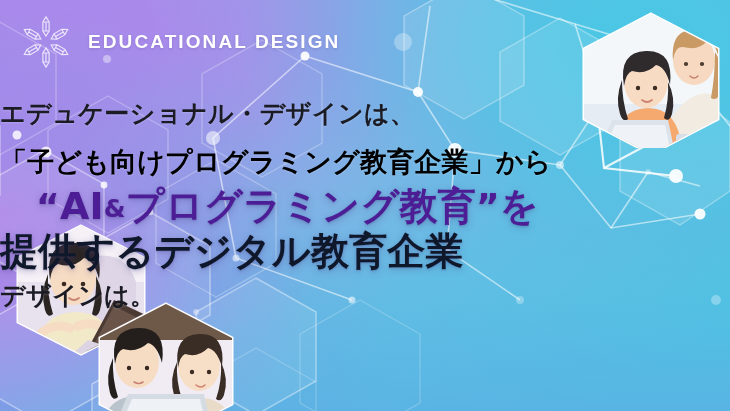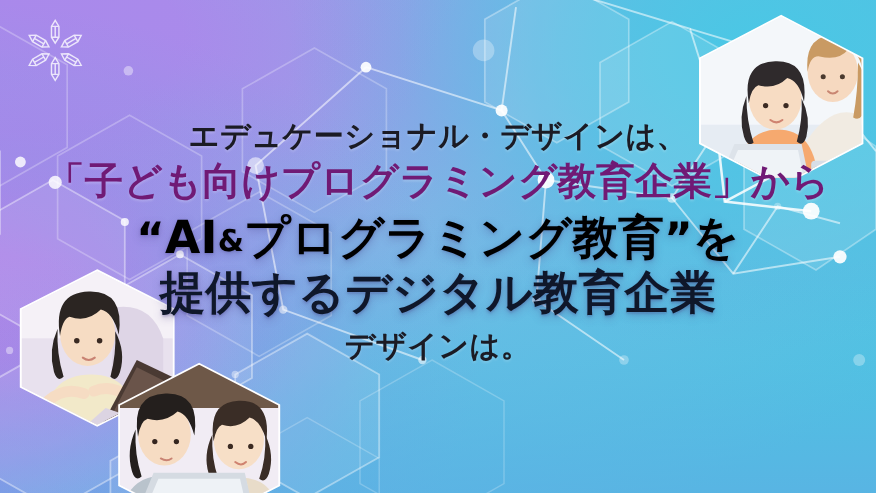--- a/index.html
+++ b/index.html
@@ -42,35 +42,35 @@
   }
   .logo-mark{width:56px;height:56px;opacity:.85;}
   .logo-word{
     color:#ffffff;font-size:19px;font-weight:700;letter-spacing:2.1px;
     white-space:nowrap;text-shadow:0 1px 3px rgba(60,50,110,.22);
     font-family:"Liberation Sans","DejaVu Sans",sans-serif;
   }
 
   
   .copy{
-    position:absolute;left:0;right:0;top:98px;text-align:center;
+    position:absolute;left:0;right:0;top:98px;text-align:left;
     font-family:"DejaVu Sans","Liberation Sans",sans-serif;
   }
   .line{white-space:nowrap;}
   .l1{
     font-size:25px;font-weight:700;color:#1b1b24;letter-spacing:.5px;line-height:1.28;
     text-shadow:0 1px 2px rgba(255,255,255,.18);
   }
   .l2{
-    font-size:32px;font-weight:700;color:#701a75;letter-spacing:.2px;line-height:1.28;
-    margin-top:1px;text-shadow:0 1px 2px rgba(255,255,255,.18);
+    font-size:27px;font-weight:700;color:#000000;letter-spacing:.2px;line-height:1.28;
+    margin-top:15px;text-shadow:0 1px 2px rgba(255,255,255,.18);
   }
   .l3{
-    font-size:38px;font-weight:700;color:#000000;letter-spacing:.2px;line-height:1.18;
-    margin-top:4px;text-shadow:0 2px 7px rgba(70,60,130,.34),0 1px 2px rgba(70,60,130,.28);
+    font-size:38px;font-weight:700;color:#4c1d95;letter-spacing:.2px;line-height:1.18;
+    margin-top:4px;text-shadow:0 2px 7px rgba(70,60,130,.34),0 1px 2px rgba(70,60,130,.28);margin-left:36px;
   }
   .l3 .amp{font-size:25px;vertical-align:2px;}
   .l3 .qo,.l3 .qc{font-size:36px;}
   .l4{
     font-size:38px;font-weight:700;color:#0f172a;letter-spacing:.2px;line-height:1.18;
     margin-top:1px;text-shadow:0 2px 7px rgba(70,60,130,.34),0 1px 2px rgba(70,60,130,.28);
   }
   .l5{
     font-size:25px;font-weight:700;color:#1b1b24;letter-spacing:.4px;line-height:1.3;
     margin-top:6px;text-shadow:0 1px 2px rgba(255,255,255,.16);
@@ -204,20 +204,21 @@
               <path d="M-3.1,-11 L3.1,-11 M0,-11 L0,-20 M-3.1,-20 L3.1,-20"></path>
             </g>
             <g transform="rotate(300)">
               <path d="M0,-6 L3.1,-11 L3.1,-20 L0,-25 L-3.1,-20 L-3.1,-11 Z"></path>
               <path d="M-3.1,-11 L3.1,-11 M0,-11 L0,-20 M-3.1,-20 L3.1,-20"></path>
             </g>
           </g>
         </g>
       </svg>
     </span>
+    <span class="logo-word">EDUCATIONAL DESIGN</span>
   </div>
 
   <div class="photo" style="left:572px;top:8px;">
     <svg width="158" height="140" viewBox="0 0 158 140" xmlns="http://www.w3.org/2000/svg">
       <defs>
         <clipPath id="hexA">
             <polygon points="79,6 146,41 146,111 79,146 12,111 12,41"></polygon>
           </clipPath>
         <linearGradient id="gA" x1="0" y1="0" x2="1" y2="1">
           <stop offset="0" stop-color="#f3f6fa"></stop>

